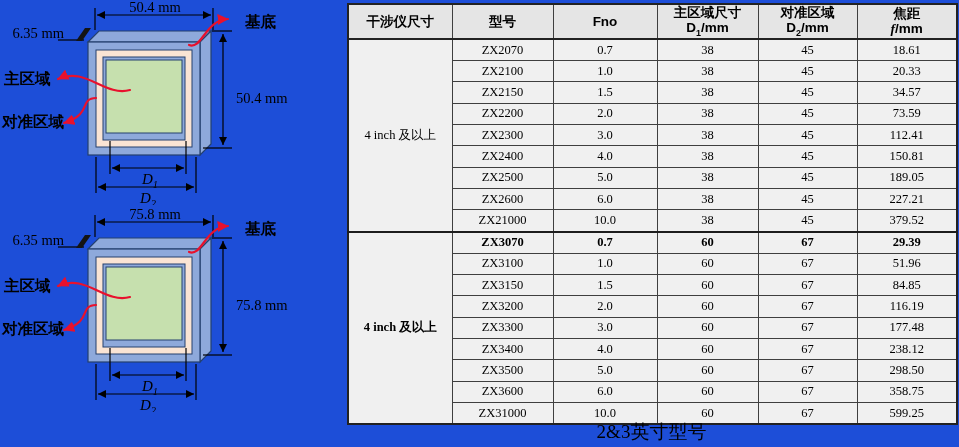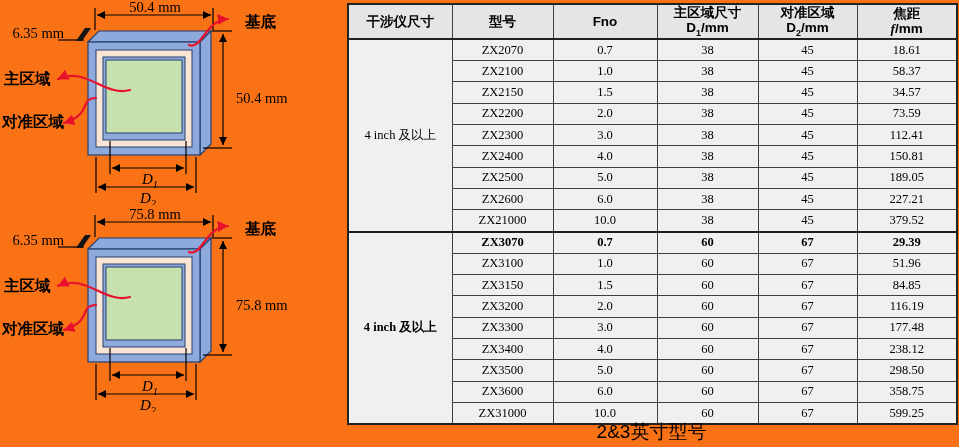--- a/index.html
+++ b/index.html
@@ -1,18 +1,18 @@
 <!DOCTYPE html>
 <html style="--plate-blue: #8EA9DB; --frame-cream: #FAE4D4; --main-green: #C6E0AE; --outline-navy: #24406E; --annotation-red: #E8112D; --table-cell-bg: #F0F0F0; --table-header-bg: #E5E5E5;"><head>
 <meta charset="utf-8">
 <style>
   html,body{margin:0;padding:0;background:#fff;}
   body{width:959px;height:447px;position:relative;overflow:hidden;
        font-family:"Liberation Sans","DejaVu Sans",sans-serif;}
-  .page{position:absolute;inset:0;background:#f97316;}
+  .page{position:absolute;inset:0;background:#1d4ed8;}
 
   
   .left-panel{position:absolute;left:0;top:0;width:346px;height:447px;}
   .dia{position:absolute;left:0;}
   #dia1{top:0;}
   #dia2{top:207px;}
   .left-caption{position:absolute;left:0;top:420px;width:346px;height:27px;
       text-align:center;font-size:19.5px;color:#000;white-space:nowrap;
       font-family:"Liberation Serif","DejaVu Serif",serif;}
 
@@ -41,21 +41,21 @@
       border-bottom:2px solid #222;}
   table.spec td{background:var(--table-cell-bg);height:20.3px;
       font-size:12.5px;color:#000;
       font-family:"Liberation Serif","DejaVu Serif",serif;}
   table.spec .h2 sub{font-size:9px;}
   .fitalic{font-style:italic;font-family:"Liberation Serif","DejaVu Serif",serif;}
   tr.gsep td{border-top:2.5px solid #1d1d1d;font-weight:bold;}
   td.gcell{font-size:12.5px;}
   .table-caption{position:absolute;left:0;top:416px;width:609px;height:28px;
       text-align:center;font-size:19px;color:#000;
-      font-family:Liberation Sans, sans-serif;}
+      font-family:Liberation Serif, serif;}
 </style>
 </head>
 <body>
 
 <div class="page">
 
   <div class="left-panel">
 
     <svg id="dia1" class="dia" width="346" height="205" viewBox="0 0 346 205">
       <defs>
@@ -239,21 +239,21 @@
             <td>0.7</td>
             <td>38</td>
             <td>45</td>
             <td>18.61</td>
           </tr>
           <tr>
             <td>ZX2100</td>
             <td>1.0</td>
             <td>38</td>
             <td>45</td>
-            <td>58.37</td>
+            <td>20.33</td>
           </tr>
           <tr>
             <td>ZX2150</td>
             <td>1.5</td>
             <td>38</td>
             <td>45</td>
             <td>34.57</td>
           </tr>
           <tr>
             <td>ZX2200</td>

